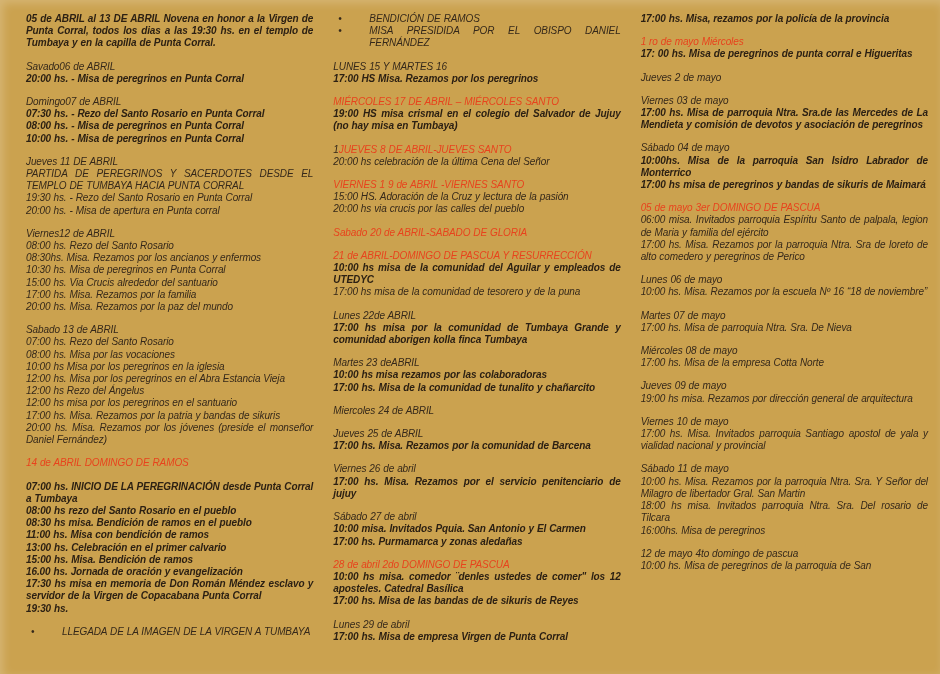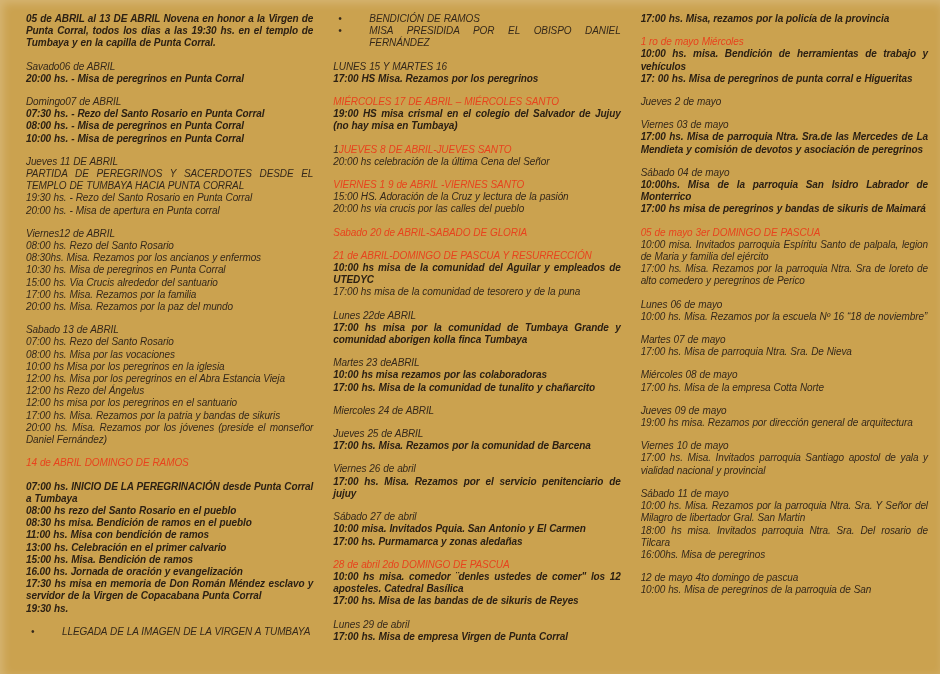--- a/index.html
+++ b/index.html
@@ -159,38 +159,37 @@
         <p class="ln">Lunes 29 de abril</p>
         <p class="ln b">17:00 hs. Misa de empresa Virgen de Punta Corral</p>
       </div>
     </div>
     <div class="col">
       <div class="block">
         <p class="ln b">17:00 hs. Misa, rezamos por la policía de la provincia</p>
       </div>
       <div class="block">
         <p class="ln r">1 ro de mayo Miércoles</p>
-        <p class="ln b">10:00 hs.  misa.  Bendición de herramientas de trabajo y vehículos</p>
         <p class="ln b">17: 00 hs. Misa de peregrinos de punta corral e Higueritas</p>
       </div>
       <div class="block">
         <p class="ln">Jueves 2 de mayo</p>
       </div>
       <div class="block">
         <p class="ln">Viernes 03 de mayo</p>
         <p class="ln b">17:00 hs. Misa de  parroquia Ntra. Sra.de las Mercedes de La Mendieta   y comisión de devotos y asociación de peregrinos</p>
       </div>
       <div class="block">
         <p class="ln">Sábado 04 de mayo</p>
         <p class="ln b">10:00hs. Misa de la parroquia San Isidro Labrador de Monterrico</p>
         <p class="ln b">17:00 hs misa  de peregrinos y bandas de sikuris de Maimará</p>
       </div>
       <div class="block">
         <p class="ln r">05 de mayo 3er DOMINGO DE PASCUA</p>
-        <p class="ln">10:00 misa. Invitados parroquia Espíritu Santo de palpala, legion de Maria y familia del ejército</p>
+        <p class="ln">06:00 misa. Invitados parroquia Espíritu Santo de palpala, legion de Maria y familia del ejército</p>
         <p class="ln">17:00 hs. Misa. Rezamos por la parroquia Ntra. Sra de loreto de alto comedero y  peregrinos de Perico</p>
       </div>
       <div class="block">
         <p class="ln">Lunes 06 de mayo</p>
         <p class="ln">10:00 hs. Misa. Rezamos por la escuela Nº 16 “18 de noviembre”</p>
       </div>
       <div class="block">
         <p class="ln">Martes  07 de mayo</p>
         <p class="ln">17:00 hs. Misa de parroquia Ntra. Sra. De Nieva</p>
       </div>

